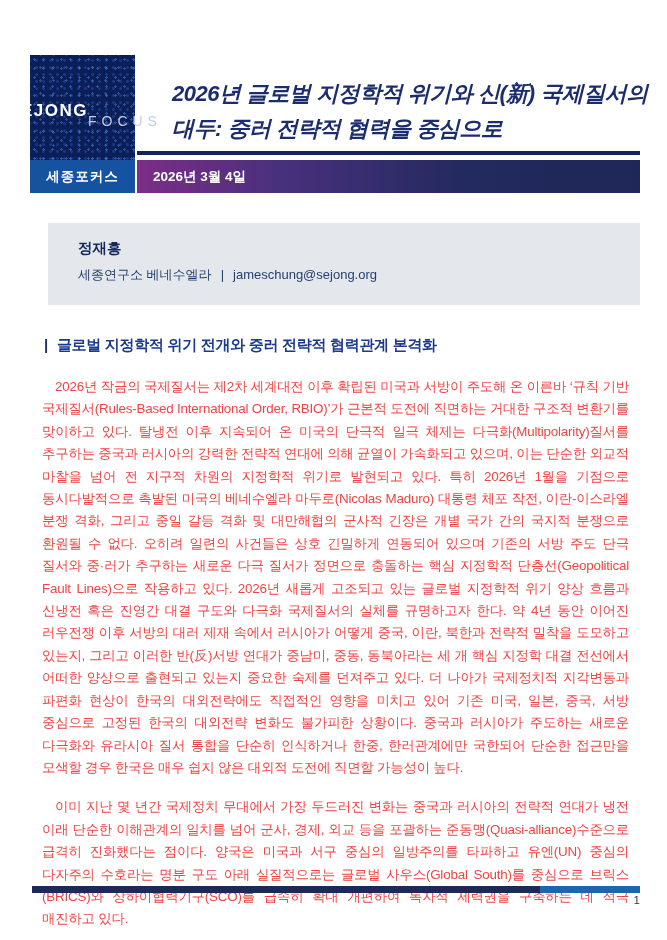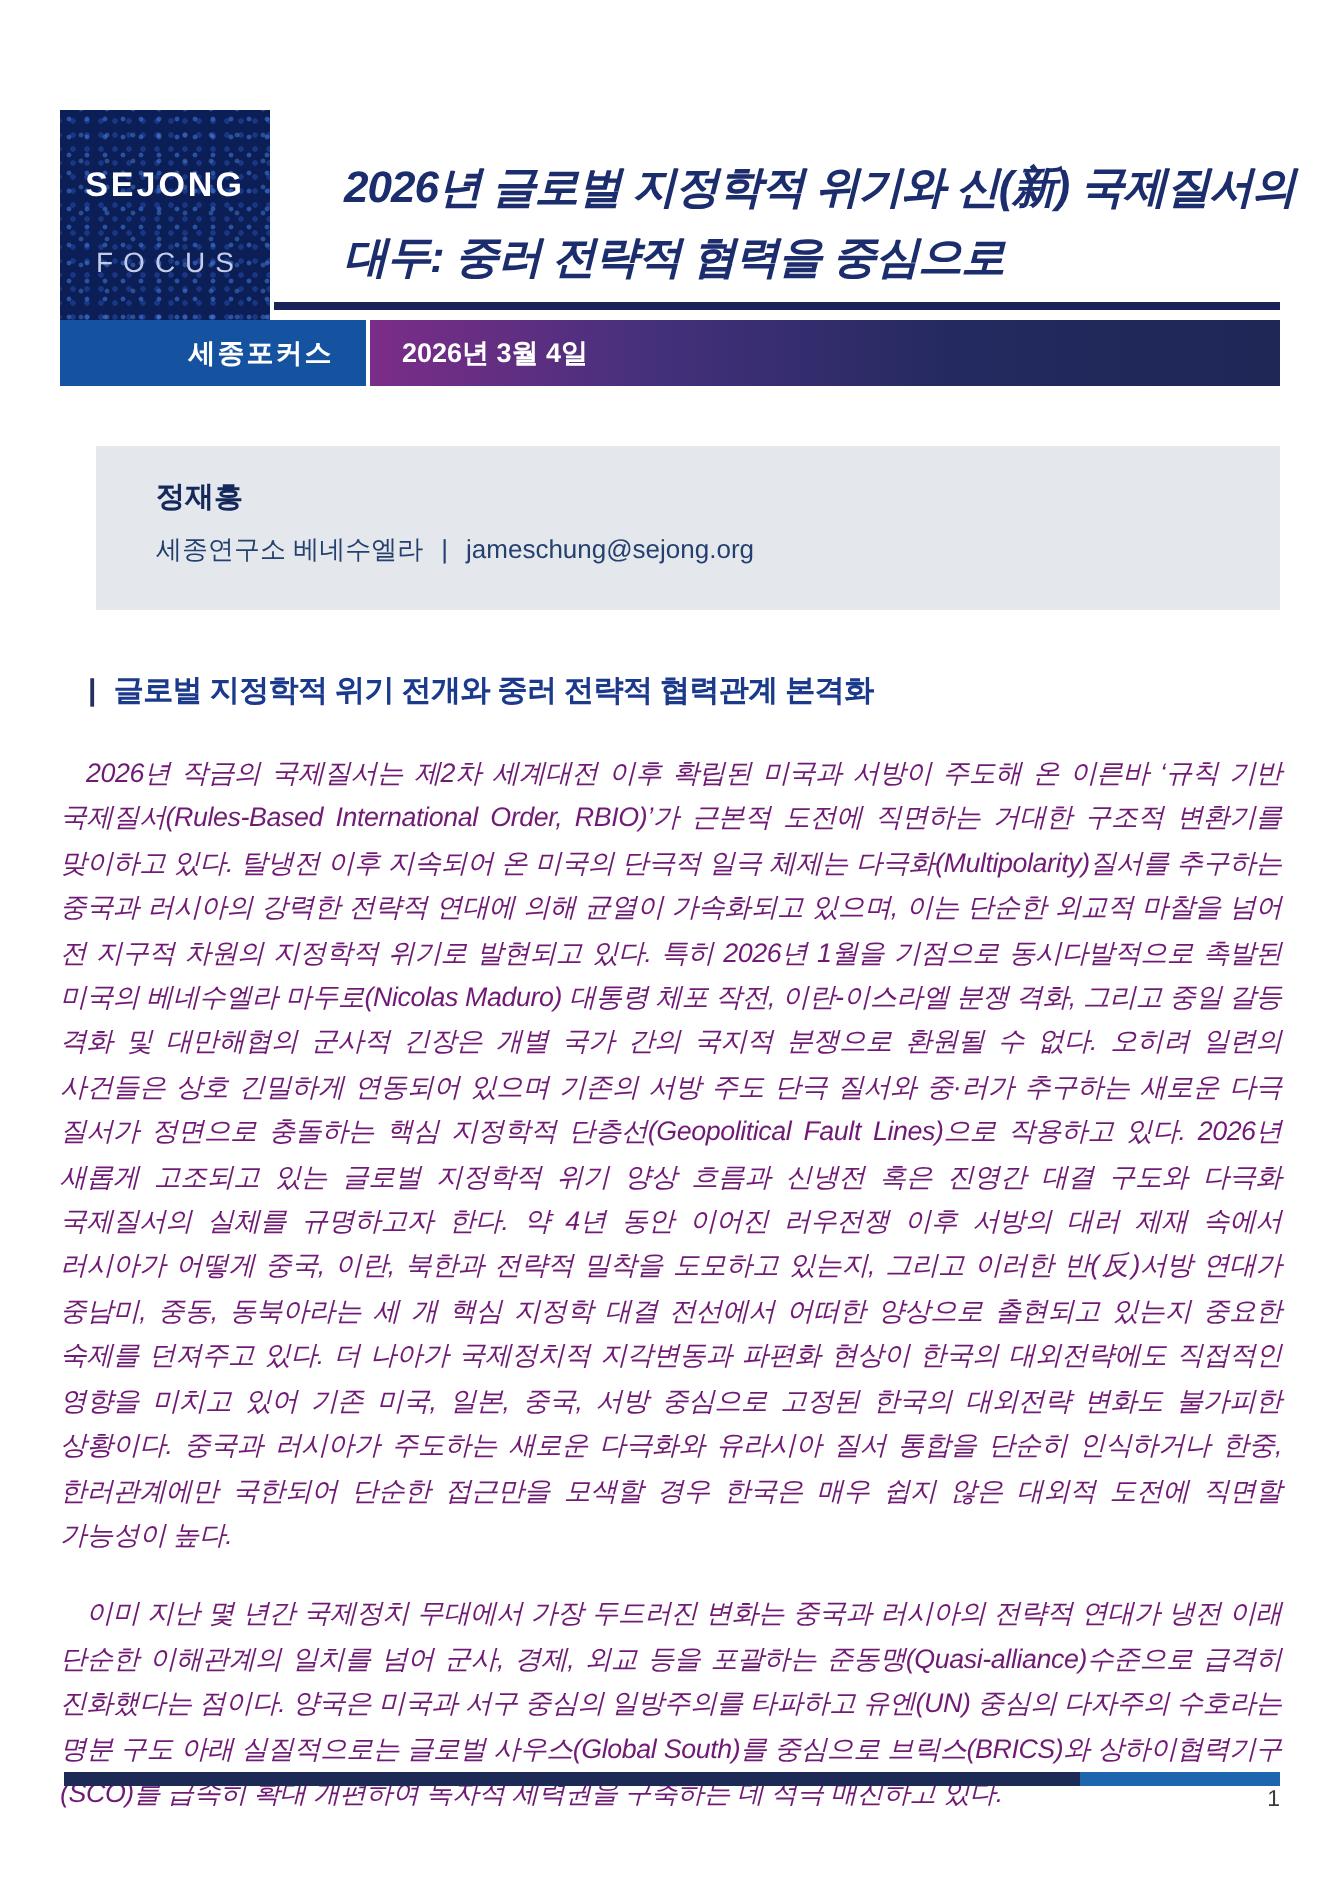--- a/index.html
+++ b/index.html
@@ -11,39 +11,39 @@
   
   .logo-box{
     position:absolute;left:30px;top:55px;width:105px;height:105px;
     background-color:var(--navy,#0b1e56);
     background-image:
       radial-gradient(rgba(64,125,228,0.55) 1px, transparent 1.4px),
       radial-gradient(rgba(96,155,240,0.38) 1px, transparent 1.4px),
       radial-gradient(rgba(42,86,190,0.45) 1.2px, transparent 1.6px);
     background-size:9px 9px,13px 13px,7px 7px;
     background-position:0 0,4px 6px,3px 2px;
-    display:flex;flex-direction:column;align-items:center;justify-content:center;
+    display:flex;flex-direction:row;align-items:center;justify-content:center;
     padding-top:6px;box-sizing:border-box;
   }
   .logo-l1{color:#ffffff;font-weight:bold;font-size:17px;letter-spacing:1.5px;}
   .logo-l2{color:#c3cdeb;font-size:14px;letter-spacing:5px;margin-top:20px;margin-right:-5px;}
   
   .doc-title{
     position:absolute;left:172px;top:76px;width:480px;
     color:var(--title-navy,#1c2d6e);font-size:22px;font-weight:bold;
     line-height:35px;letter-spacing:-0.5px;font-style:italic;
   }
   
   .header-rule{position:absolute;left:137px;top:151px;width:503px;height:4px;background:var(--rule-navy,#19235a);}
   
   .date-bar{position:absolute;left:30px;top:160px;width:610px;height:33px;display:flex;}
   .series-cell{
     width:105px;margin-right:2px;background:var(--series-blue,#1553a1);
     color:#ffffff;font-size:13.5px;font-weight:bold;letter-spacing:1px;
-    display:flex;align-items:center;justify-content:center;padding-left:48px;
+    display:flex;align-items:center;justify-content:center;
   }
   .date-cell{
     flex:1;background:linear-gradient(90deg,var(--gradient-purple,#7c2d88) 0%,#46307c 30%,var(--gradient-navy,#232a5f) 65%,#1e2756 100%);
     color:#ffffff;font-size:13.5px;font-weight:bold;
     display:flex;align-items:center;padding-left:16px;
   }
   
   .author-box{
     position:absolute;left:48px;top:223px;width:592px;height:82px;
     background:var(--author-box-bg,#e4e8ec);box-sizing:border-box;
@@ -53,23 +53,23 @@
   .author-meta{color:#25406f;font-size:13px;margin-top:8px;}
   .author-meta .sep{margin:0 9px;color:#25406f;}
   
   .article{position:absolute;left:30px;top:336px;width:611px;}
   .section-heading{
     margin:0 0 21px 0;padding:0 0 0 14px;
     color:var(--heading-blue,#1b3a8c);font-size:15px;font-weight:bold;letter-spacing:-0.3px;
   }
   .section-heading .marker{color:#23315f;margin-right:9px;font-weight:600;}
   .para{
-    margin:0;color:#701a75;font-size:13.4px;line-height:22.4px;
+    margin:12px;color:#ef4444;font-size:13.4px;line-height:22.4px;
     text-align:justify;text-indent:13px;letter-spacing:-0.2px;
-    word-break:keep-all;overflow-wrap:break-word;font-style:italic;
+    word-break:keep-all;overflow-wrap:break-word;
   }
   .para + .para{margin-top:17px;}
   
   .footer-bar{position:absolute;left:32px;top:886px;width:608px;height:7px;display:flex;}
   .footer-dark{flex:1;background:var(--footer-dark,#1e2a56);}
   .footer-light{width:100px;background:var(--footer-light,#1d66ad);}
   .page-number{position:absolute;right:27px;top:894px;color:#3a3a3a;font-size:11.5px;}
 </style>
 </head>
 <body>

